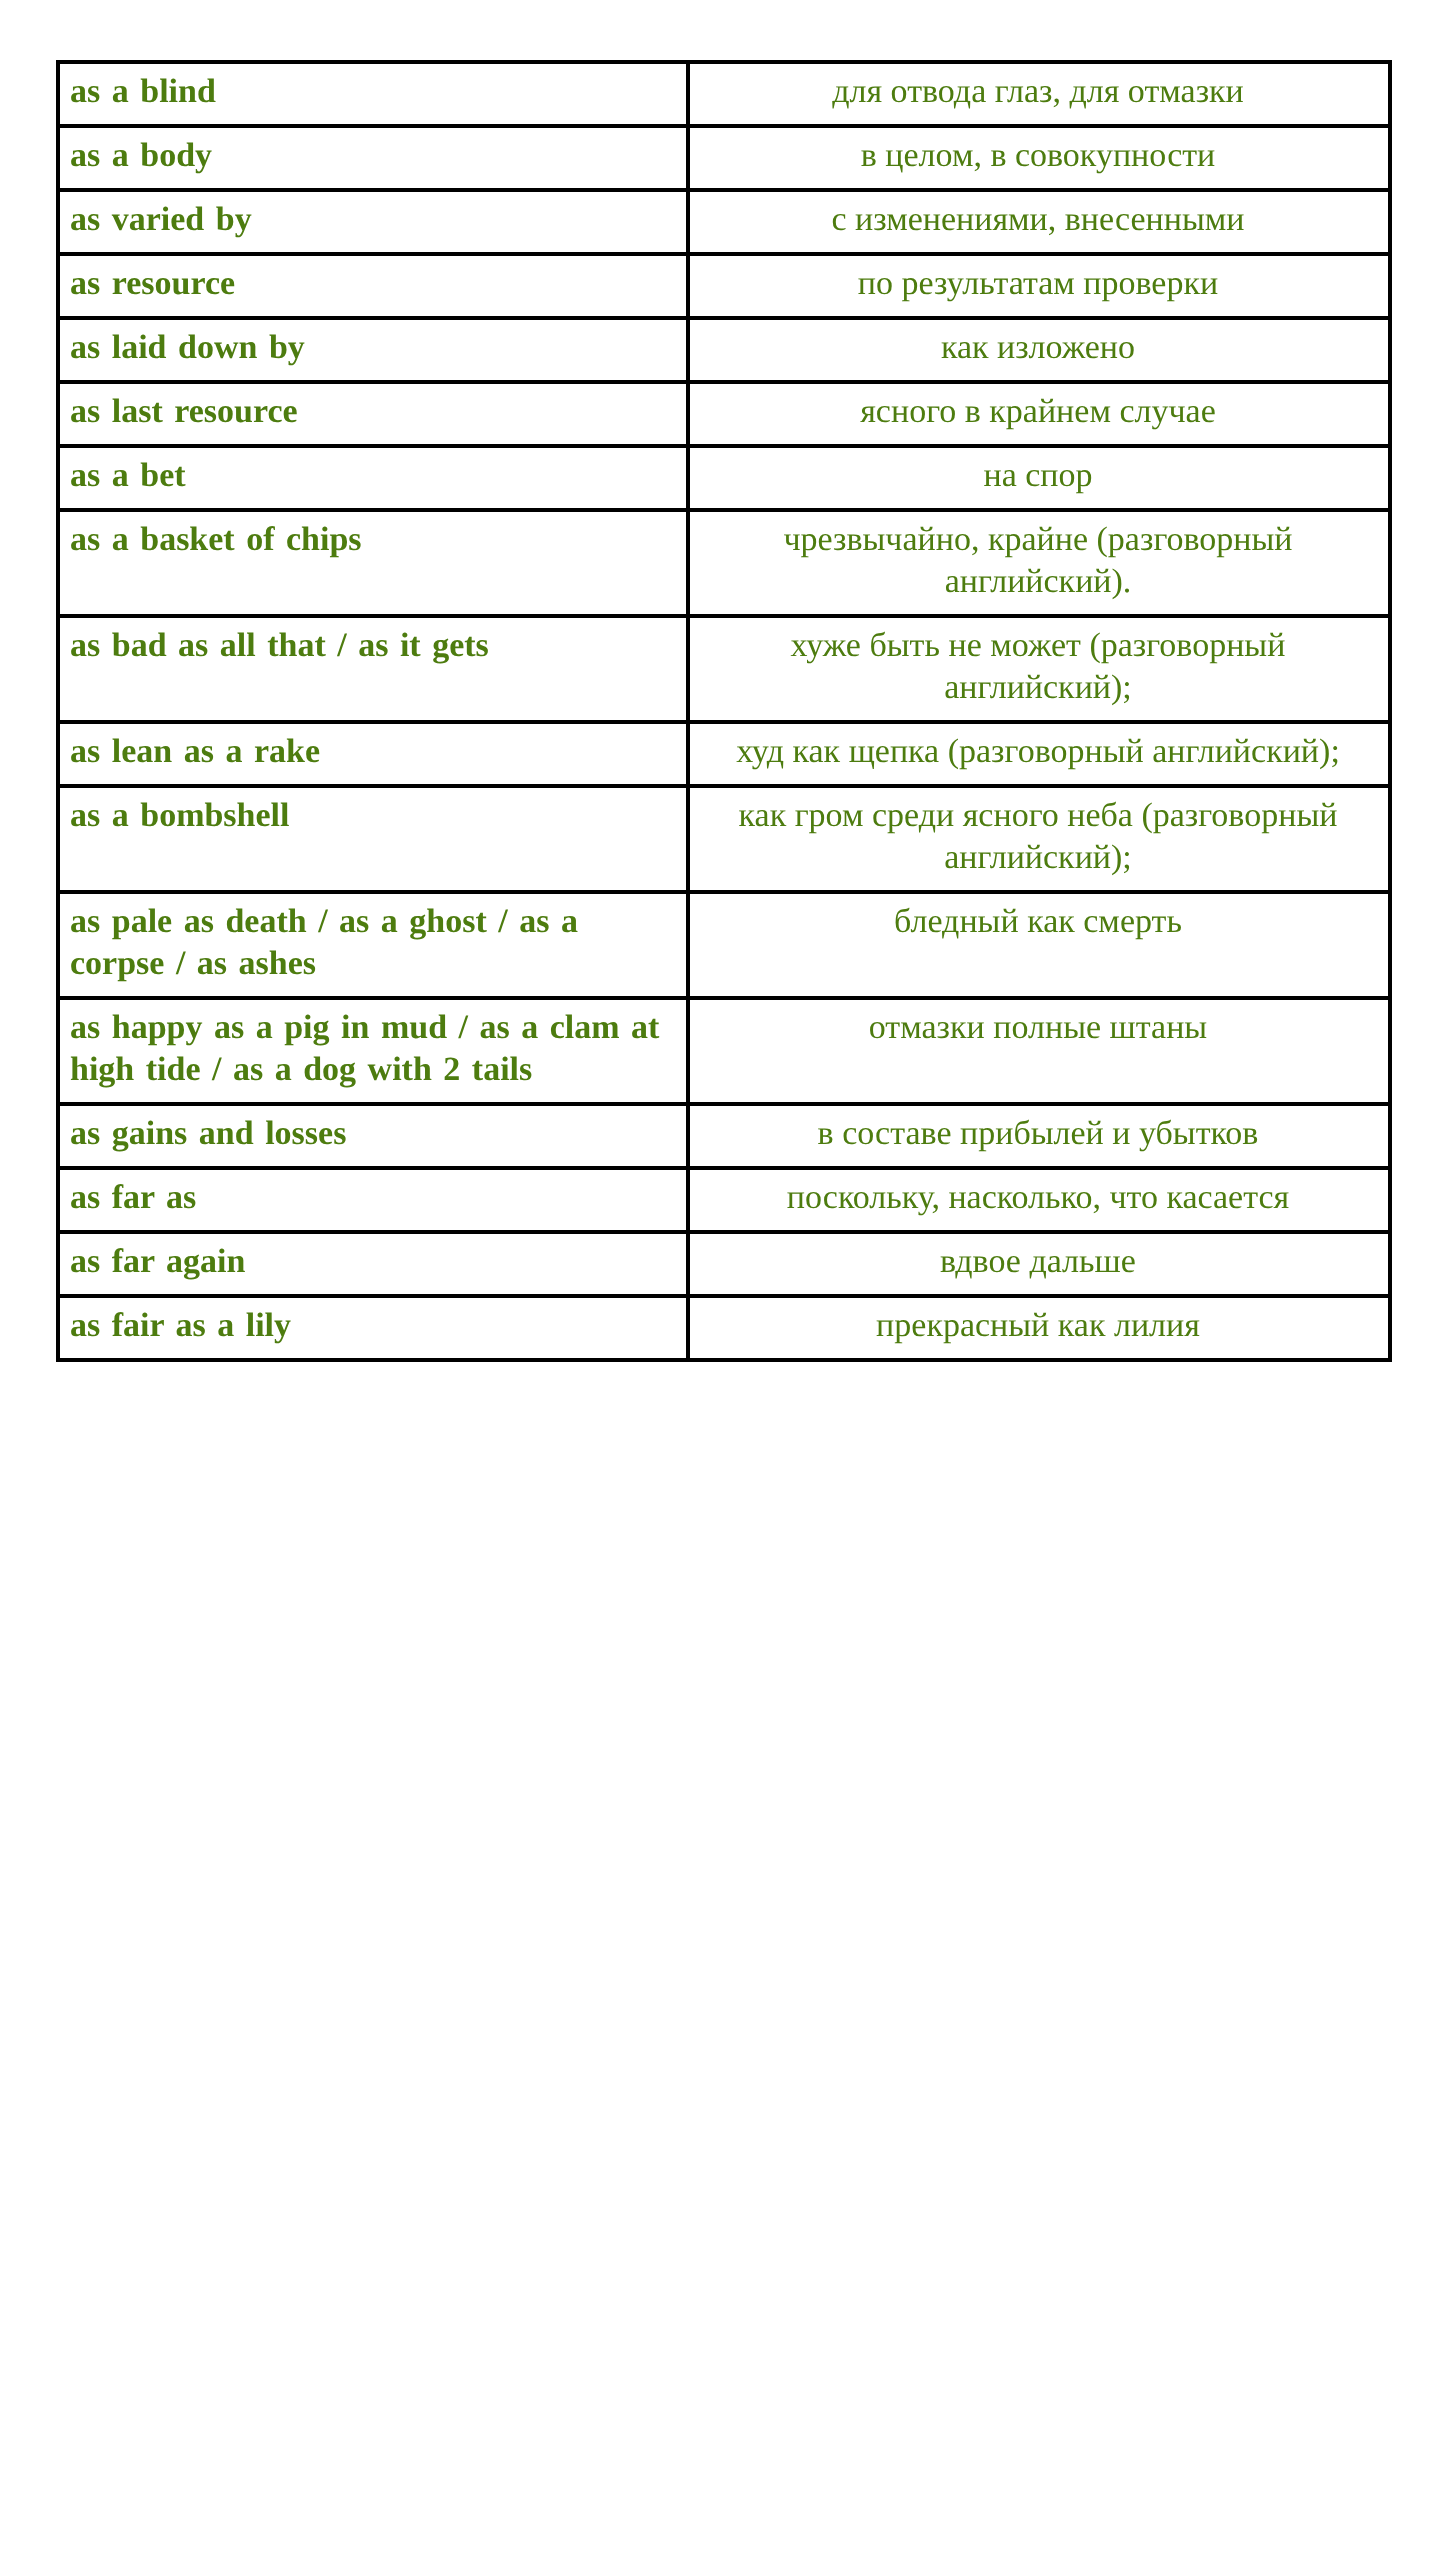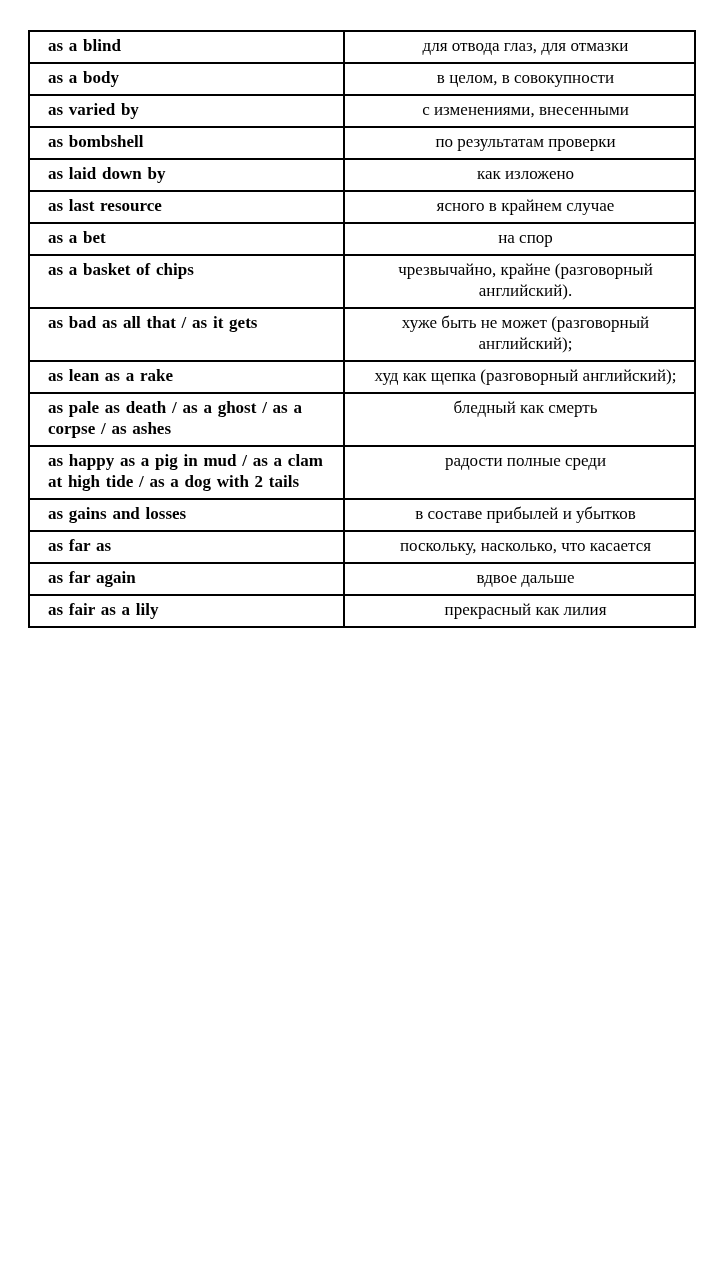--- a/index.html
+++ b/index.html
@@ -23,24 +23,24 @@
     width: 666px;
     border-collapse: collapse;
     table-layout: fixed;
     background: #ffffff;
   }
   table.dict-table col.c-en { width: 315px; }
   table.dict-table col.c-ru { width: 351px; }
   table.dict-table td {
     border: 2px solid #000000;
     vertical-align: top;
-    padding: 3px 6px 6px 18px;
+    padding: 3px 6px 6px 5px;
     font-size: 17px;
     line-height: 21px;
-    color: #000000;
+    color: #4d7c0f;
     overflow: hidden;
   }
   td.cell-en {
     font-weight: bold;
     word-spacing: 1.5px;
   }
   td.cell-ru {
     font-weight: normal;
     text-align: center;
   }
@@ -61,21 +61,21 @@
         </tr>
         <tr>
           <td class="cell-en">as a body</td>
           <td class="cell-ru">в целом, в совокупности</td>
         </tr>
         <tr>
           <td class="cell-en">as varied by</td>
           <td class="cell-ru">с изменениями, внесенными</td>
         </tr>
         <tr>
-          <td class="cell-en">as bombshell</td>
+          <td class="cell-en">as resource</td>
           <td class="cell-ru">по результатам проверки</td>
         </tr>
         <tr>
           <td class="cell-en">as laid down by</td>
           <td class="cell-ru">как изложено</td>
         </tr>
         <tr>
           <td class="cell-en">as last resource</td>
           <td class="cell-ru">ясного в крайнем случае</td>
         </tr>
@@ -89,26 +89,30 @@
         </tr>
         <tr>
           <td class="cell-en">as bad as all that / as it gets</td>
           <td class="cell-ru">хуже быть не может (разговорный английский);</td>
         </tr>
         <tr>
           <td class="cell-en">as lean as a rake</td>
           <td class="cell-ru">худ как щепка (разговорный английский);</td>
         </tr>
         <tr>
+          <td class="cell-en">as a bombshell</td>
+          <td class="cell-ru">как гром среди ясного неба (разговорный английский);</td>
+        </tr>
+        <tr>
           <td class="cell-en">as pale as death / as a ghost / as a corpse / as ashes</td>
           <td class="cell-ru">бледный как смерть</td>
         </tr>
         <tr>
           <td class="cell-en">as happy as a pig in mud / as a clam at high tide / as a dog with 2 tails</td>
-          <td class="cell-ru">радости полные среди</td>
+          <td class="cell-ru">отмазки полные штаны</td>
         </tr>
         <tr>
           <td class="cell-en">as gains and losses</td>
           <td class="cell-ru">в составе прибылей и убытков</td>
         </tr>
         <tr>
           <td class="cell-en">as far as</td>
           <td class="cell-ru">поскольку, насколько, что касается</td>
         </tr>
         <tr>

